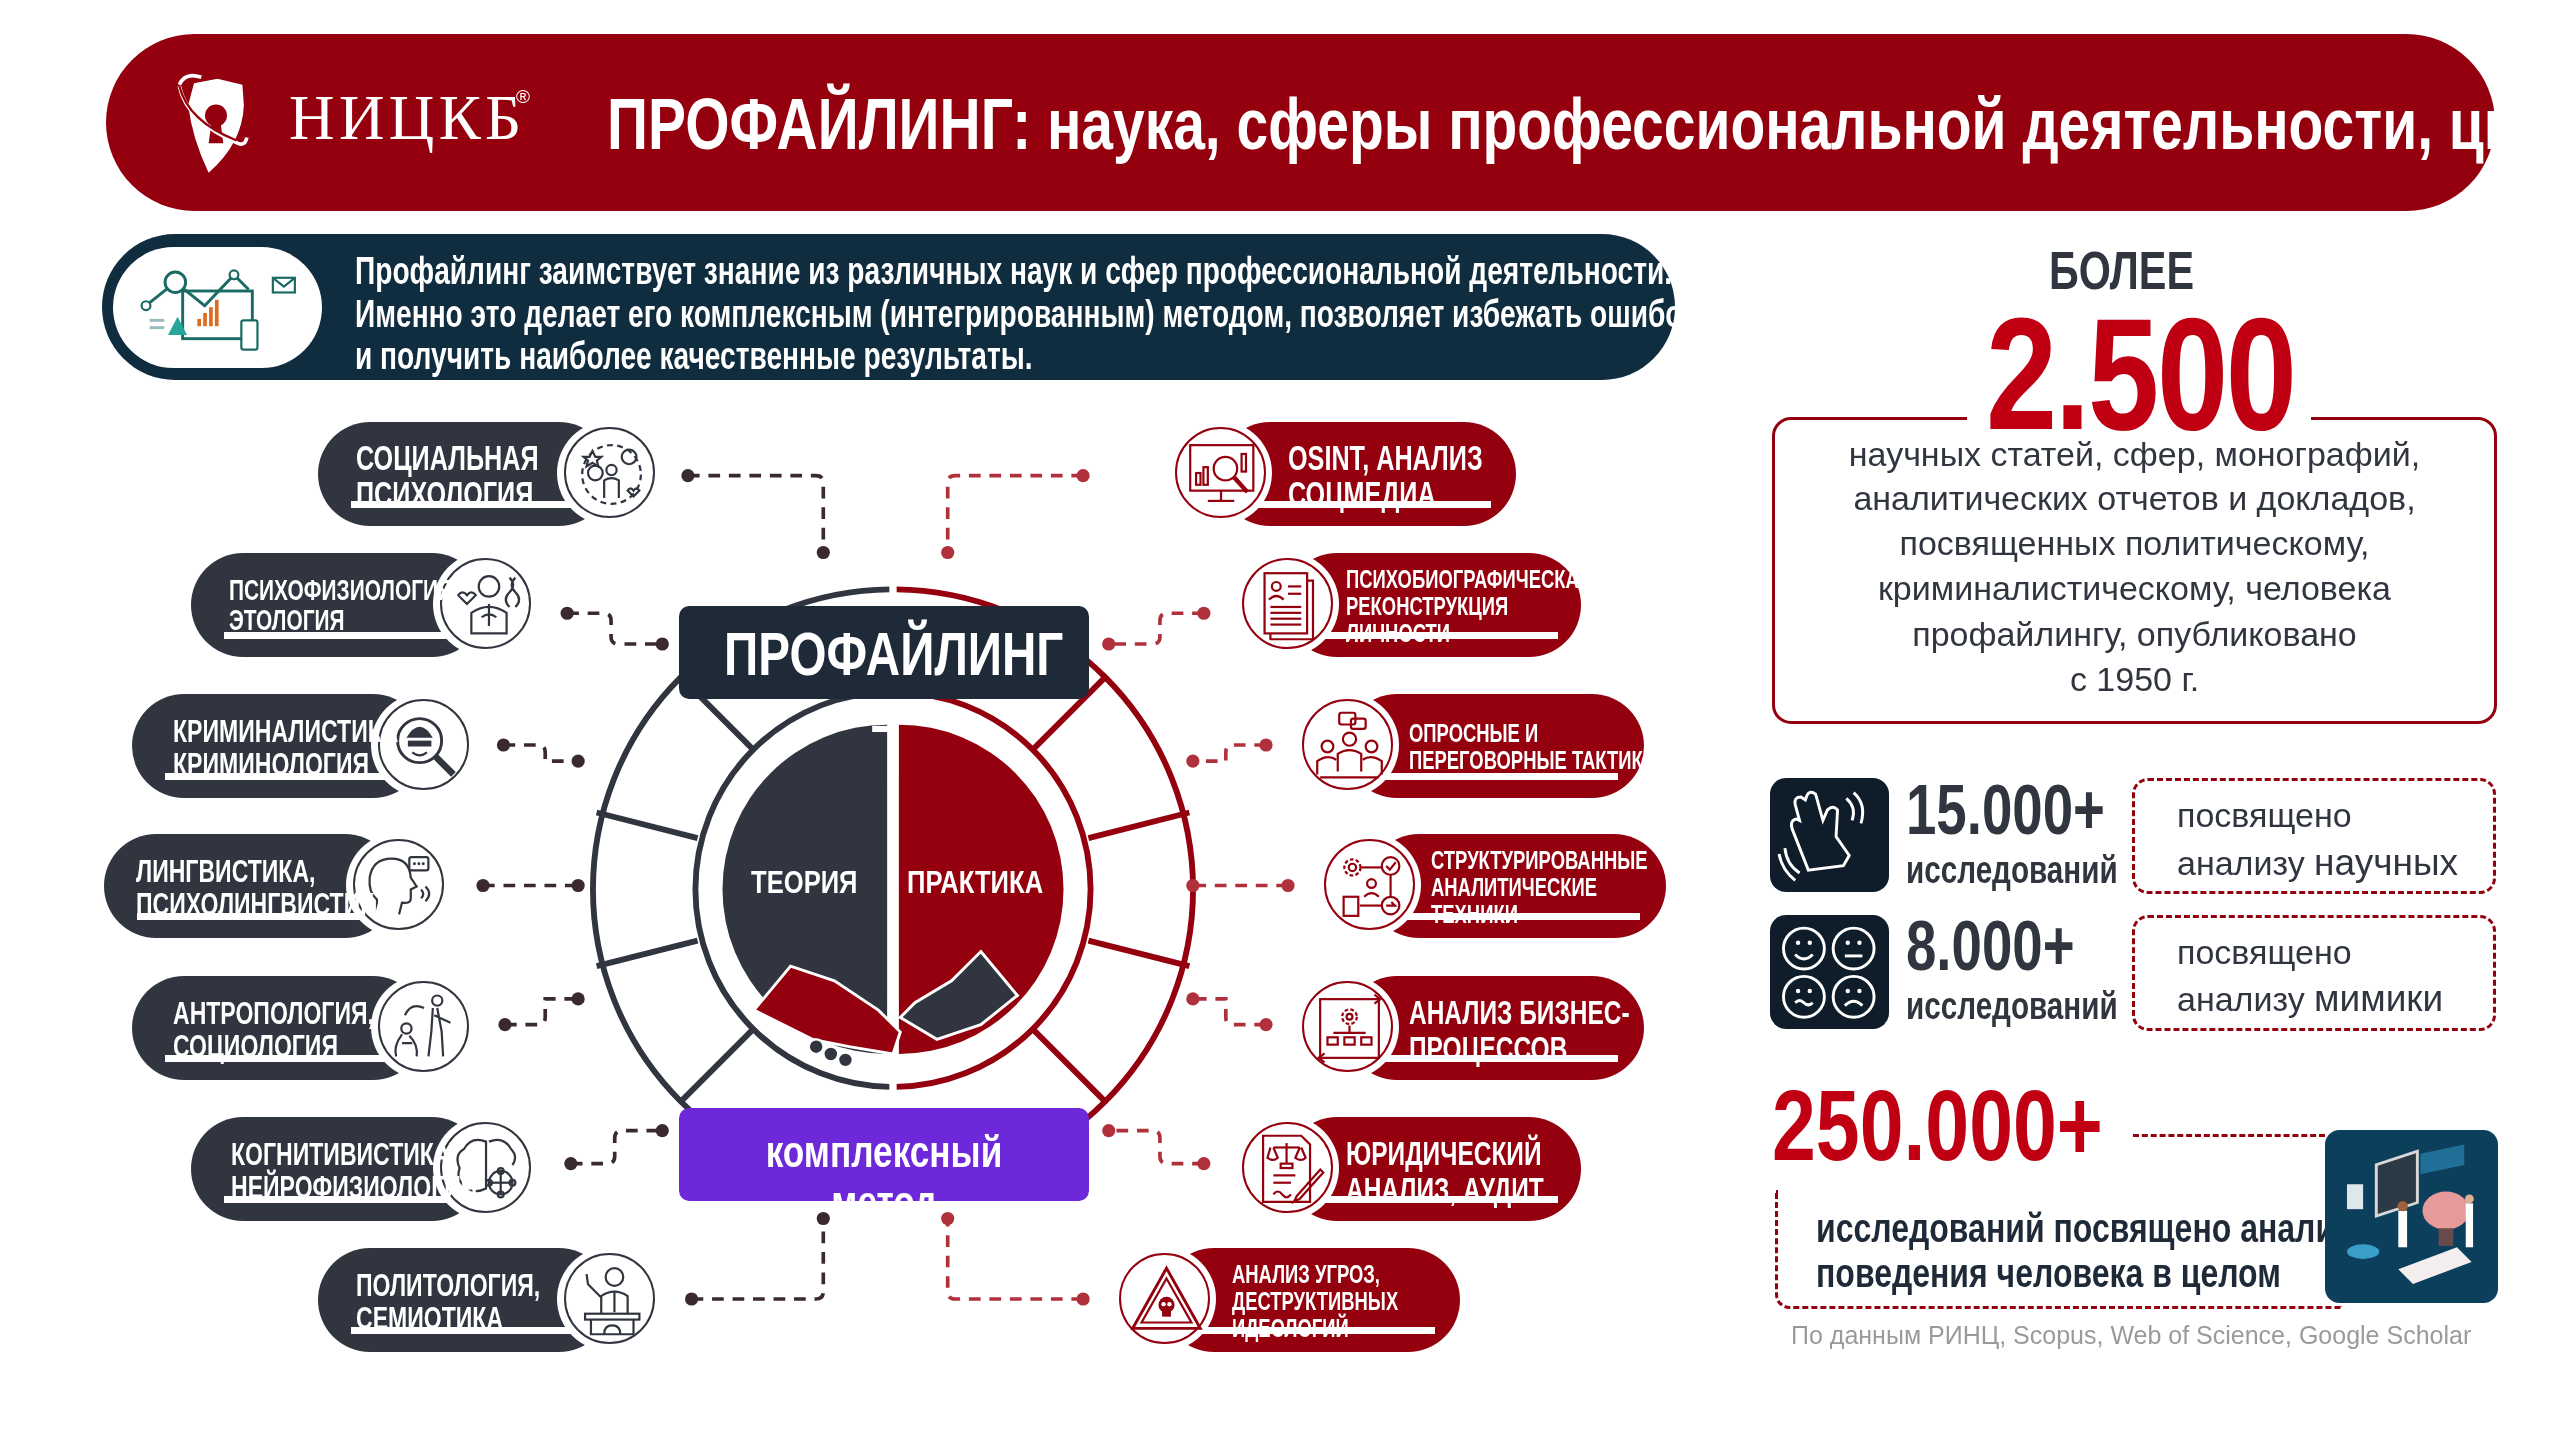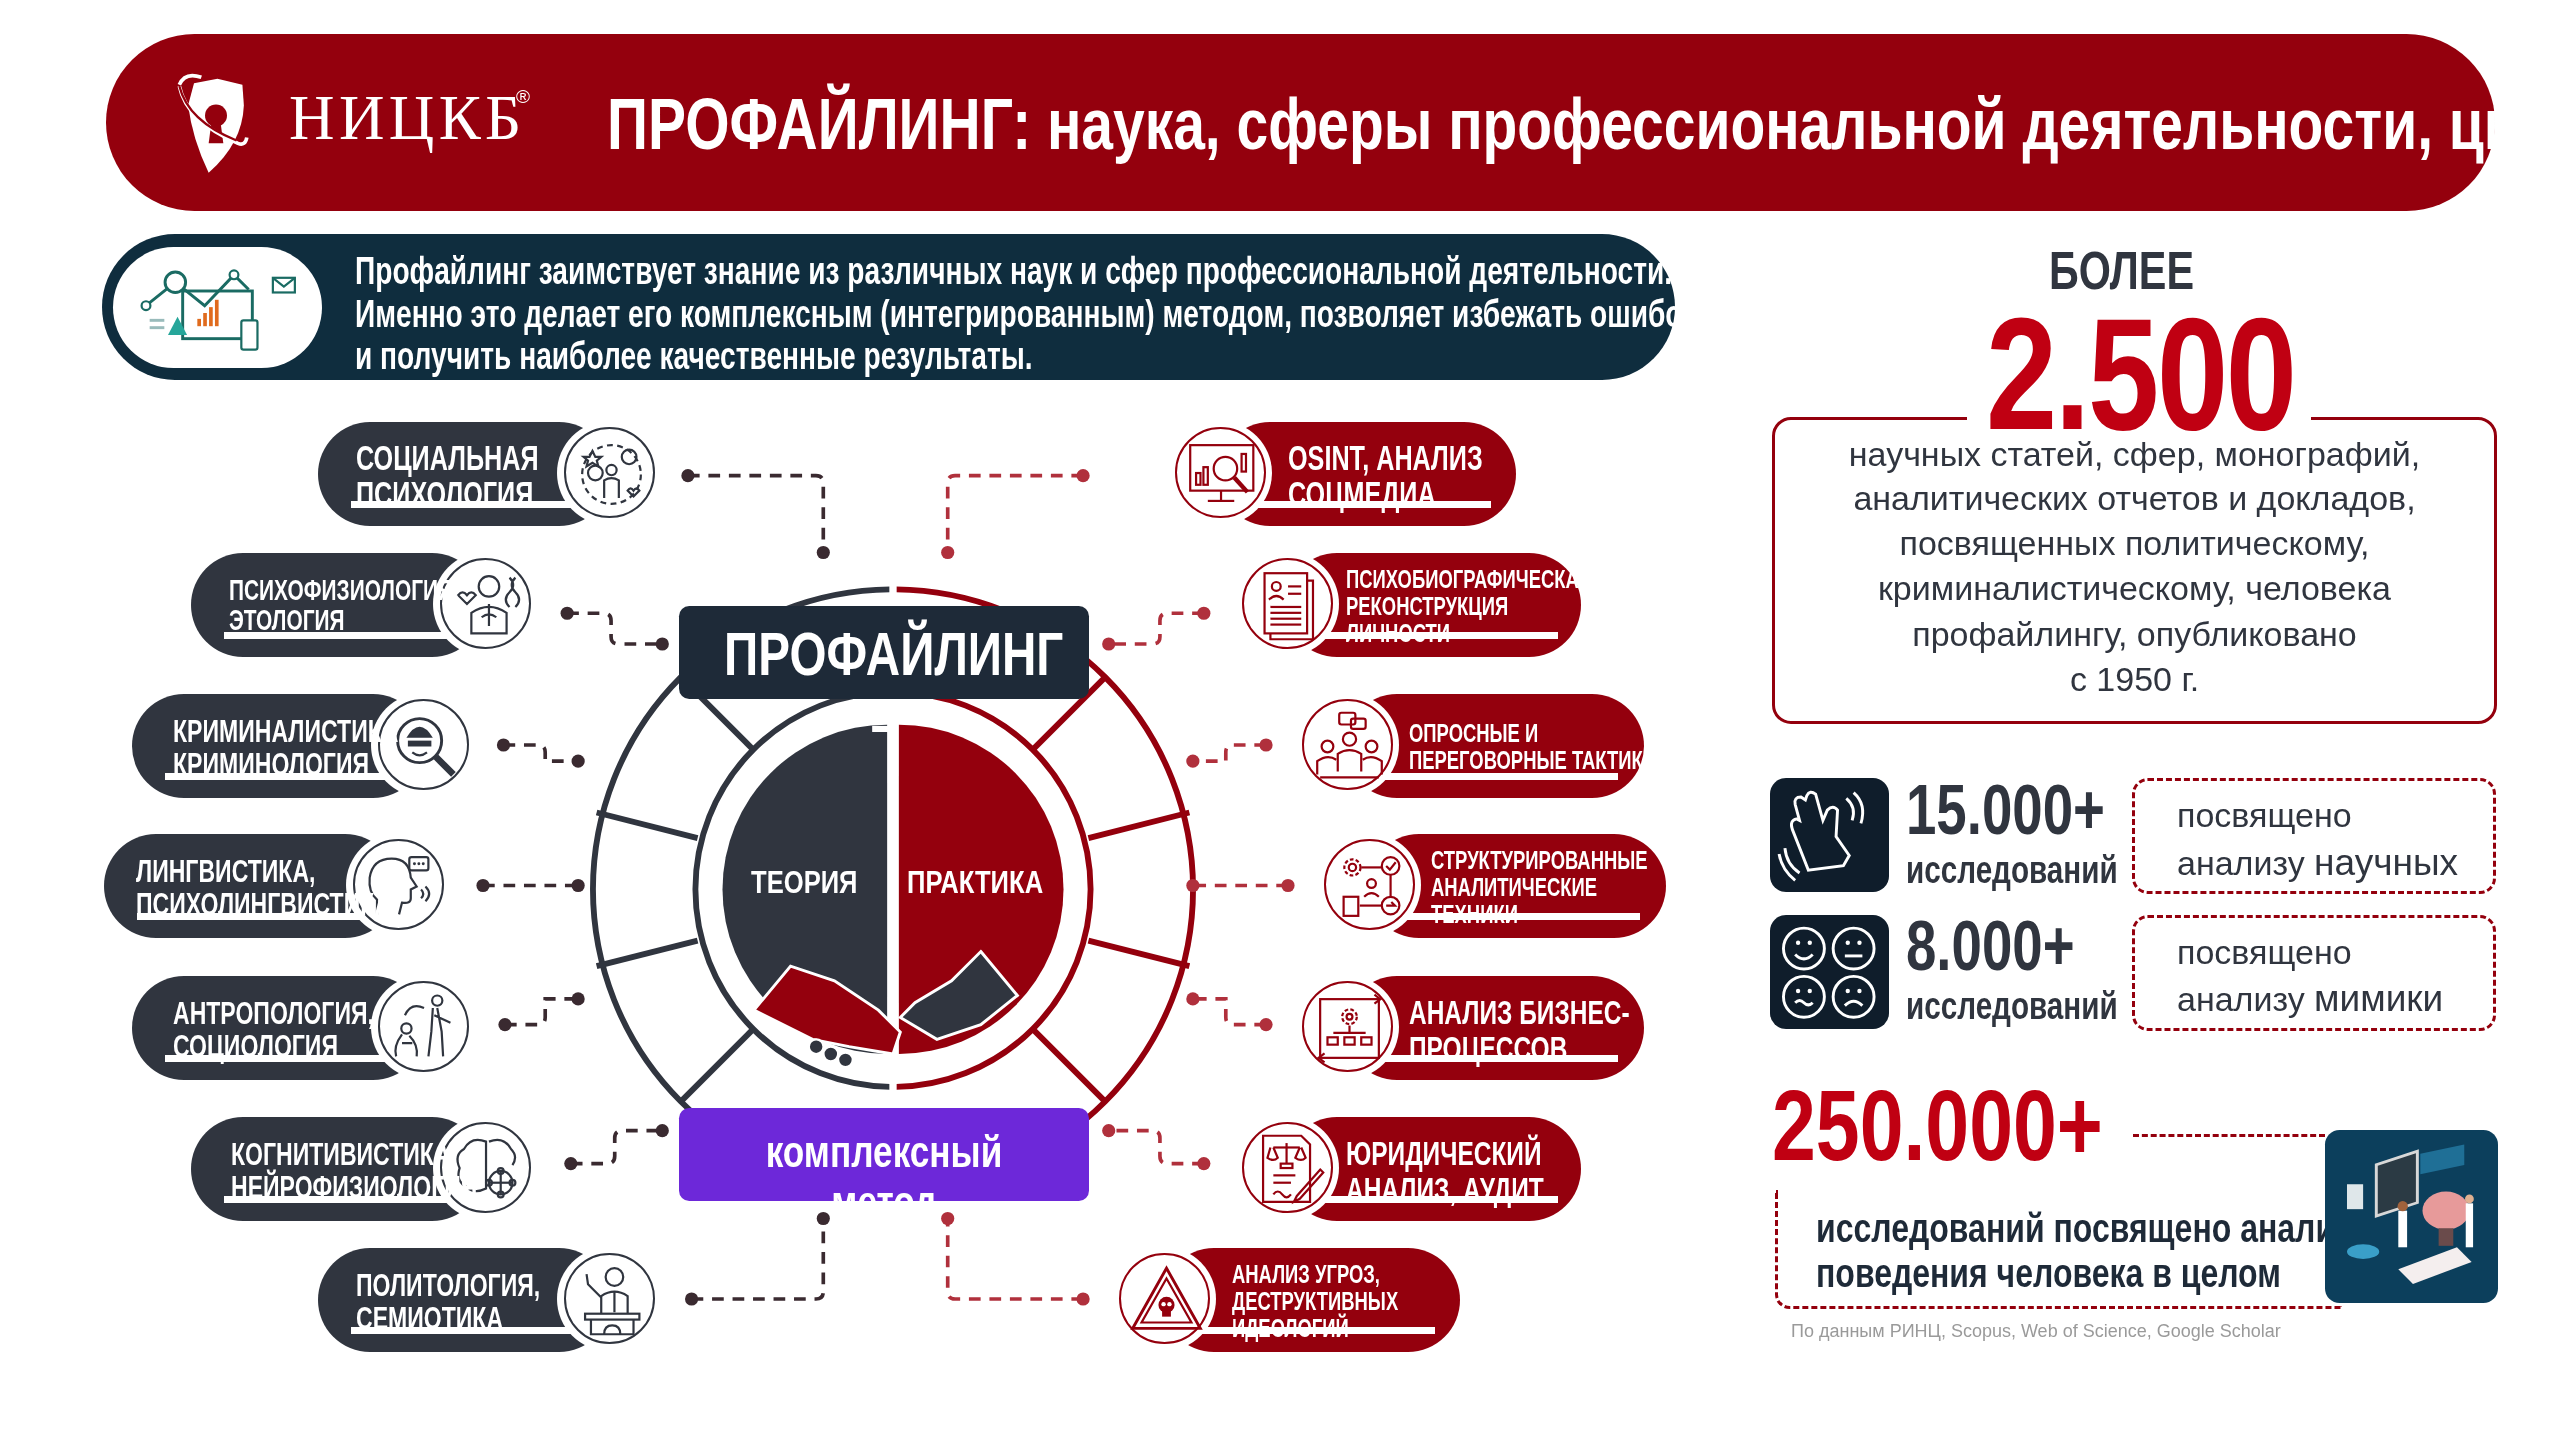--- a/index.html
+++ b/index.html
@@ -44,21 +44,21 @@
   .stat-ic{width:119px;height:114px;background:#0f1d2b;border-radius:16px;}
   .stat-num{font-size:70px;color:#30353f;font-weight:bold;transform:scaleX(0.78);transform-origin:left top;white-space:nowrap;}
   .stat-sub{font-size:38px;color:#30353f;font-weight:bold;transform:scaleX(0.78);transform-origin:left top;white-space:nowrap;}
   .dbox{width:364px;height:116px;border:3.7px dashed #94000d;border-radius:16px;box-sizing:border-box;}
   .dtxt{font-size:34px;color:#30353f;white-space:nowrap;}
   #big250{left:1772px;top:1068px;font-size:101px;color:#c00012;font-weight:bold;transform:scaleX(0.78);transform-origin:left top;white-space:nowrap;}
   #line250{left:2133px;top:1134px;width:192px;border-top:3.7px dashed #94000d;}
   #bracket250{left:1775px;top:1190px;width:564px;height:116px;border-left:3.7px dashed #94000d;border-bottom:3.7px dashed #94000d;border-bottom-left-radius:14.6px;}
   .b250txt{left:1816px;font-size:40px;color:#1e2a38;font-weight:bold;white-space:nowrap;transform:scaleX(0.8);transform-origin:left top;}
   #img250{left:2325px;top:1130px;width:173px;height:173px;background:#0c3f5c;border-radius:14.6px;}
-  #source{left:1791px;top:1321px;font-size:18px;color:#9a9a9a;white-space:nowrap;}
+  #source{left:1791px;top:1321px;font-size:25px;color:#9a9a9a;white-space:nowrap;}
 </style>
 </head>
 <body>
 
 <div class="abs" id="header"></div>
 <div class="abs" id="logo">
   <svg width="110" height="110" viewBox="0 0 150 150" style="position:absolute;left:0;top:0">
     <path d="M30 18 L62 12 L96 20 L98 48 Q96 100 50 140 Q28 95 22 48 Z" fill="#fff"></path>
     <circle cx="60" cy="62" r="15" fill="#94000d"></circle>
     <path d="M54 70 L50 100 L70 100 L66 70 Z" fill="#94000d"></path>

